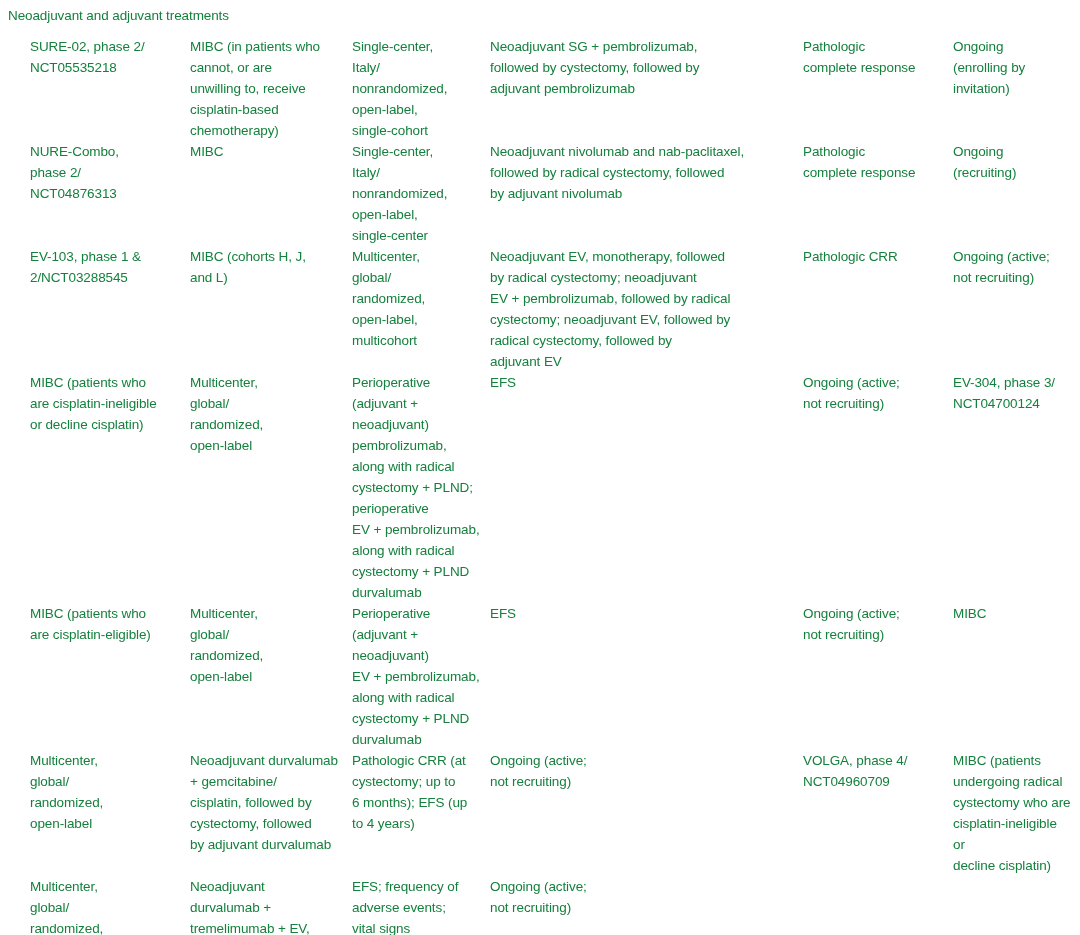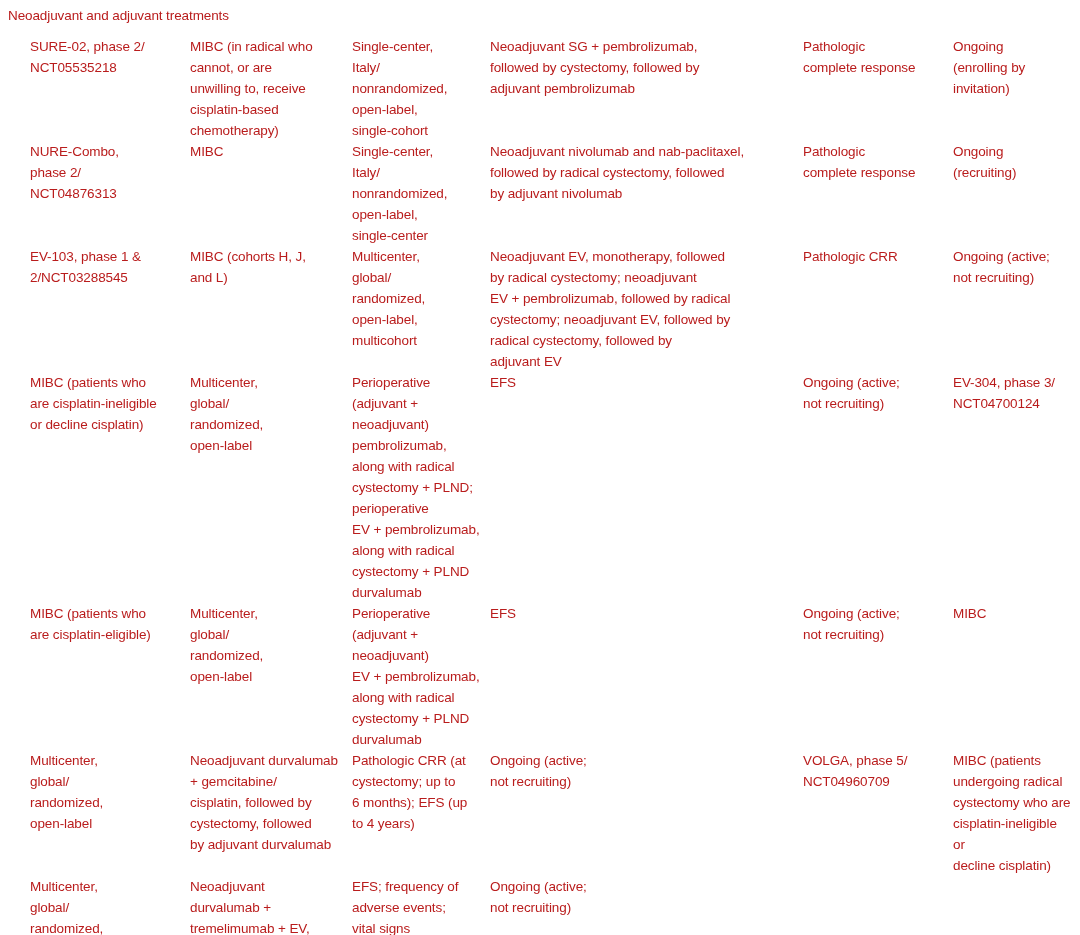--- a/index.html
+++ b/index.html
@@ -40,29 +40,29 @@
   .bottom-rule {
     margin: 4px 5px 0 5px;
     height: 5px;
     border-top: 2px solid;
     border-bottom: 2px solid;
   }
 </style>
 </head>
 <body>
 
-<div class="page" style="color: #b91c1c;">
+<div class="page" style="color: #15803d;">
 
   <div class="section-title">Neoadjuvant and adjuvant treatments</div>
 
   <div class="trial-table">
 
     <div class="cell">SURE-02, phase 2/
 NCT05535218</div>
-    <div class="cell">MIBC (in radical who
+    <div class="cell">MIBC (in patients who
 cannot, or are
 unwilling to, receive
 cisplatin-based
 chemotherapy)</div>
     <div class="cell">Single-center,
 Italy/
 nonrandomized,
 open-label,
 single-cohort</div>
     <div class="cell">Neoadjuvant SG + pembrolizumab,
@@ -149,21 +149,21 @@
     <div class="cell">Neoadjuvant durvalumab + gemcitabine/
 cisplatin, followed by cystectomy, followed
 by adjuvant durvalumab</div>
     <div class="cell">Pathologic CRR (at
 cystectomy; up to
 6 months); EFS (up
 to 4 years)</div>
     <div class="cell">Ongoing (active;
 not recruiting)</div>
 
-    <div class="cell">VOLGA, phase 5/
+    <div class="cell">VOLGA, phase 4/
 NCT04960709</div>
     <div class="cell">MIBC (patients
 undergoing radical
 cystectomy who are
 cisplatin-ineligible or
 decline cisplatin)</div>
     <div class="cell">Multicenter,
 global/
 randomized,
 open-label</div>

